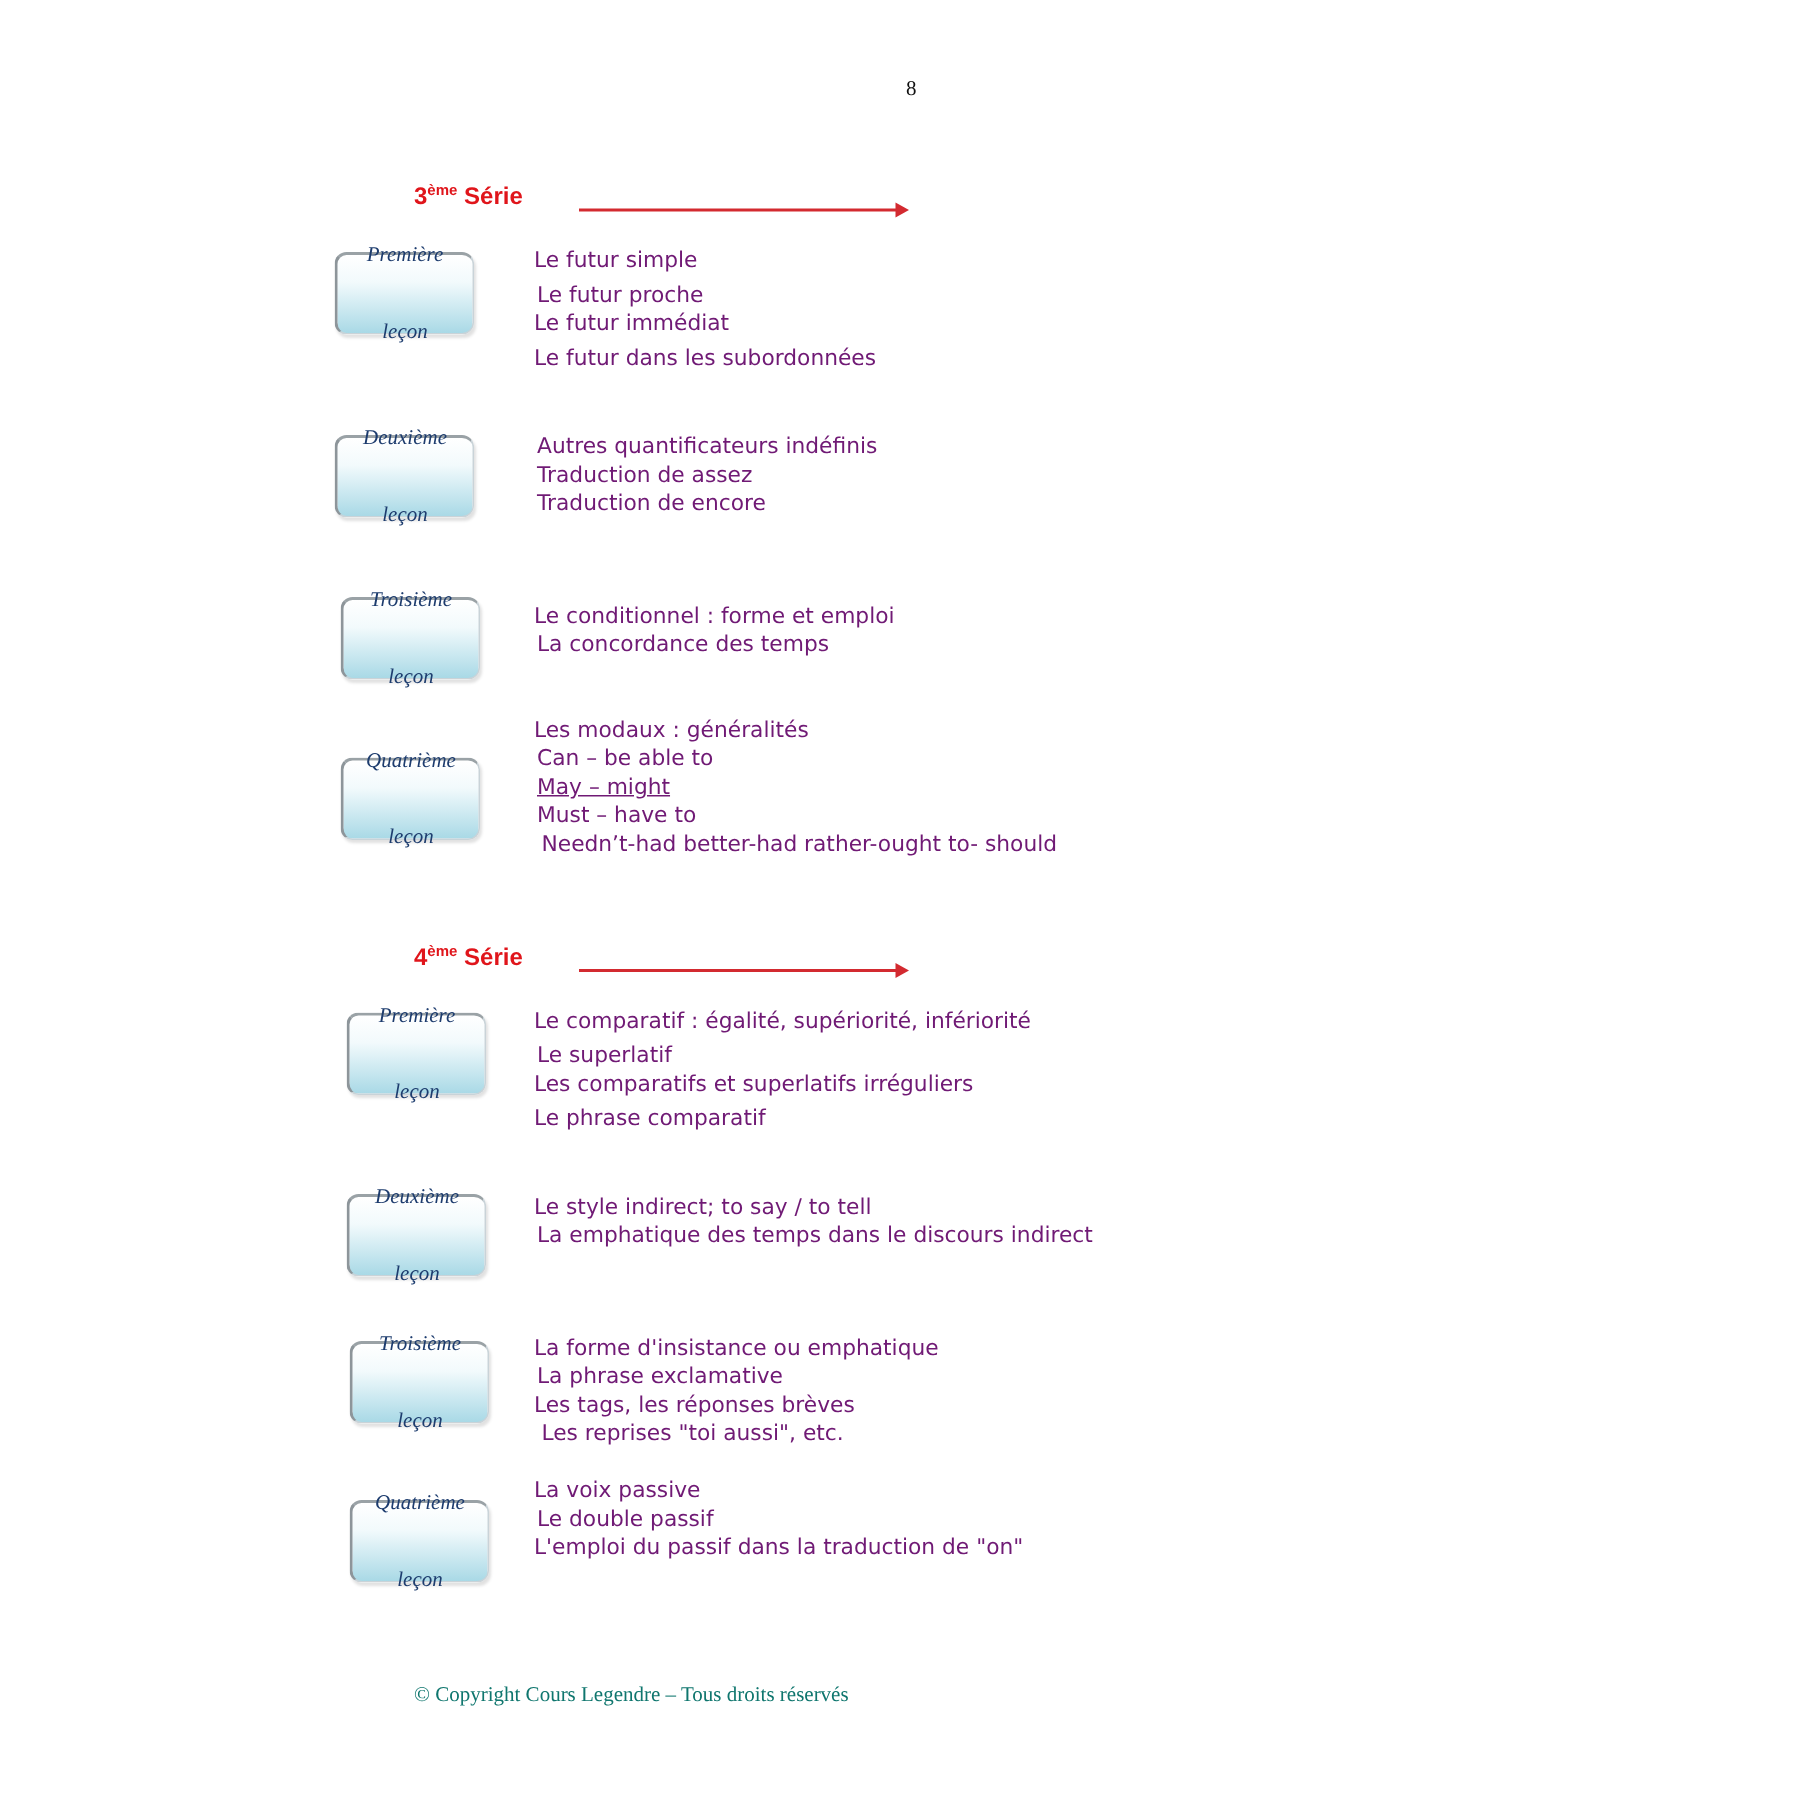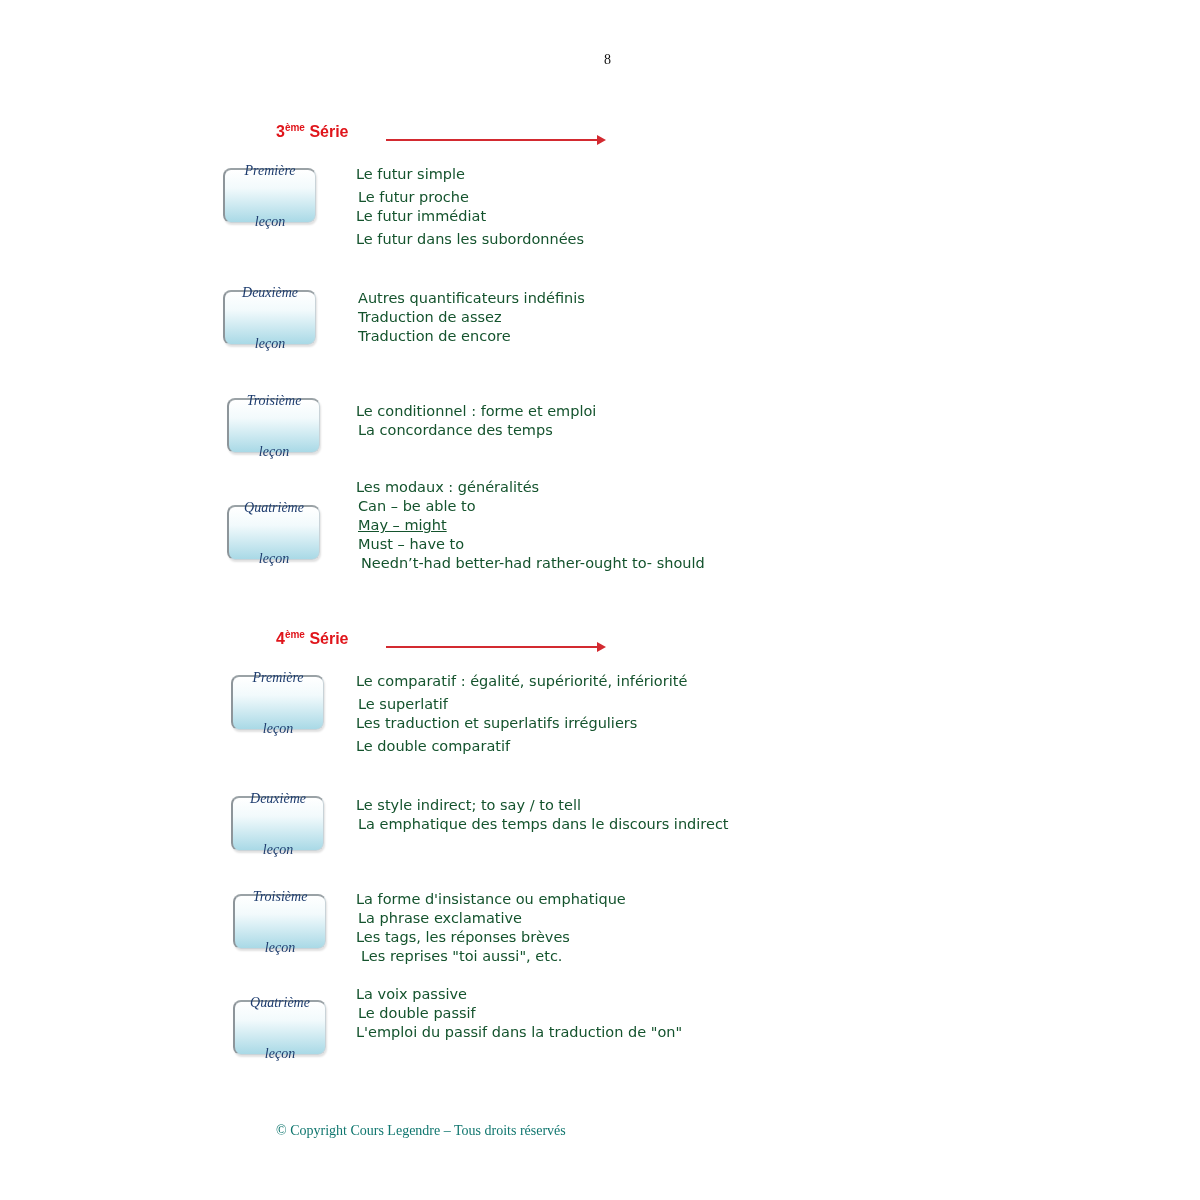--- a/index.html
+++ b/index.html
@@ -8,21 +8,21 @@
     .serie { position: absolute; left: 276px; font-family: "Liberation Sans", sans-serif; font-weight: bold; font-size: 16px; color: #e0151b; }
     .serie sup { font-size: 10px; vertical-align: 6px; }
     .arrow { position: absolute; left: 386px; width: 212px; height: 2px; background: #d32a30; }
     .arrow::after { content: ""; position: absolute; right: -8px; top: -4px; border-left: 9px solid #d32a30; border-top: 5px solid transparent; border-bottom: 5px solid transparent; }
     .lesson-box { position: absolute; width: 90px; height: 52px; border-radius: 8px;
       background: linear-gradient(to bottom, #ffffff 0%, #f2fafc 35%, #a9d9e6 100%);
       border: 1px solid #c9d3d8; border-left: 2px solid #8d959a; border-top: 2px solid #9aa2a6;
       box-shadow: 1px 2px 2px rgba(0,0,0,0.12);
       display: flex; flex-direction: column; justify-content: center;
       font-family: "Liberation Serif", serif; font-style: italic; font-size: 14px; color: #1d3c6e; line-height: 17px; text-align: center; gap: 34px; }
-    .topics { position: absolute; left: 356px; font-family: "DejaVu Sans", sans-serif; font-size: 14.5px; color: #14532d; }
+    .topics { position: absolute; left: 356px; font-family: "DejaVu Sans", sans-serif; font-size: 14.5px; color: #701a75; }
     .topic { white-space: nowrap; }
     .footer { position: absolute; left: 276px; top: 1123px; font-family: "Liberation Serif", serif; font-size: 14px; color: #0f766e; }
   </style>
 </head>
 <body>
 
 <div class="page-num">8</div>
 
 <div class="serie" style="top:122px;"><span>3</span><sup>ème</sup> <span>Série</span></div>
 <div class="arrow" style="top:139px;"></div>
@@ -72,22 +72,22 @@
 <div class="serie" style="top:629px;"><span>4</span><sup>ème</sup> <span>Série</span></div>
 <div class="arrow" style="top:646px;"></div>
 
 <div class="lesson-box" style="left:231px; top:675px;">
   <span>Première</span>
   <span>leçon</span>
 </div>
 <div class="topics" style="top:671px; line-height:21px;">
   <div class="topic">Le comparatif : égalité, supériorité, infériorité</div>
   <div class="topic" style="margin-top:2px;padding-left:2px;">Le superlatif</div>
-  <div class="topic" style="margin-top:-2px;">Les traduction et superlatifs irréguliers</div>
-  <div class="topic" style="margin-top:2px;">Le double comparatif</div>
+  <div class="topic" style="margin-top:-2px;">Les comparatifs et superlatifs irréguliers</div>
+  <div class="topic" style="margin-top:2px;">Le phrase comparatif</div>
 </div>
 
 <div class="lesson-box" style="left:231px; top:796px;">
   <span>Deuxième</span>
   <span>leçon</span>
 </div>
 <div class="topics" style="top:796px; line-height:19px;">
   <div class="topic">Le style indirect; to say / to tell</div>
   <div class="topic" style="padding-left:2px;">La emphatique des temps dans le discours indirect</div>
 </div>

